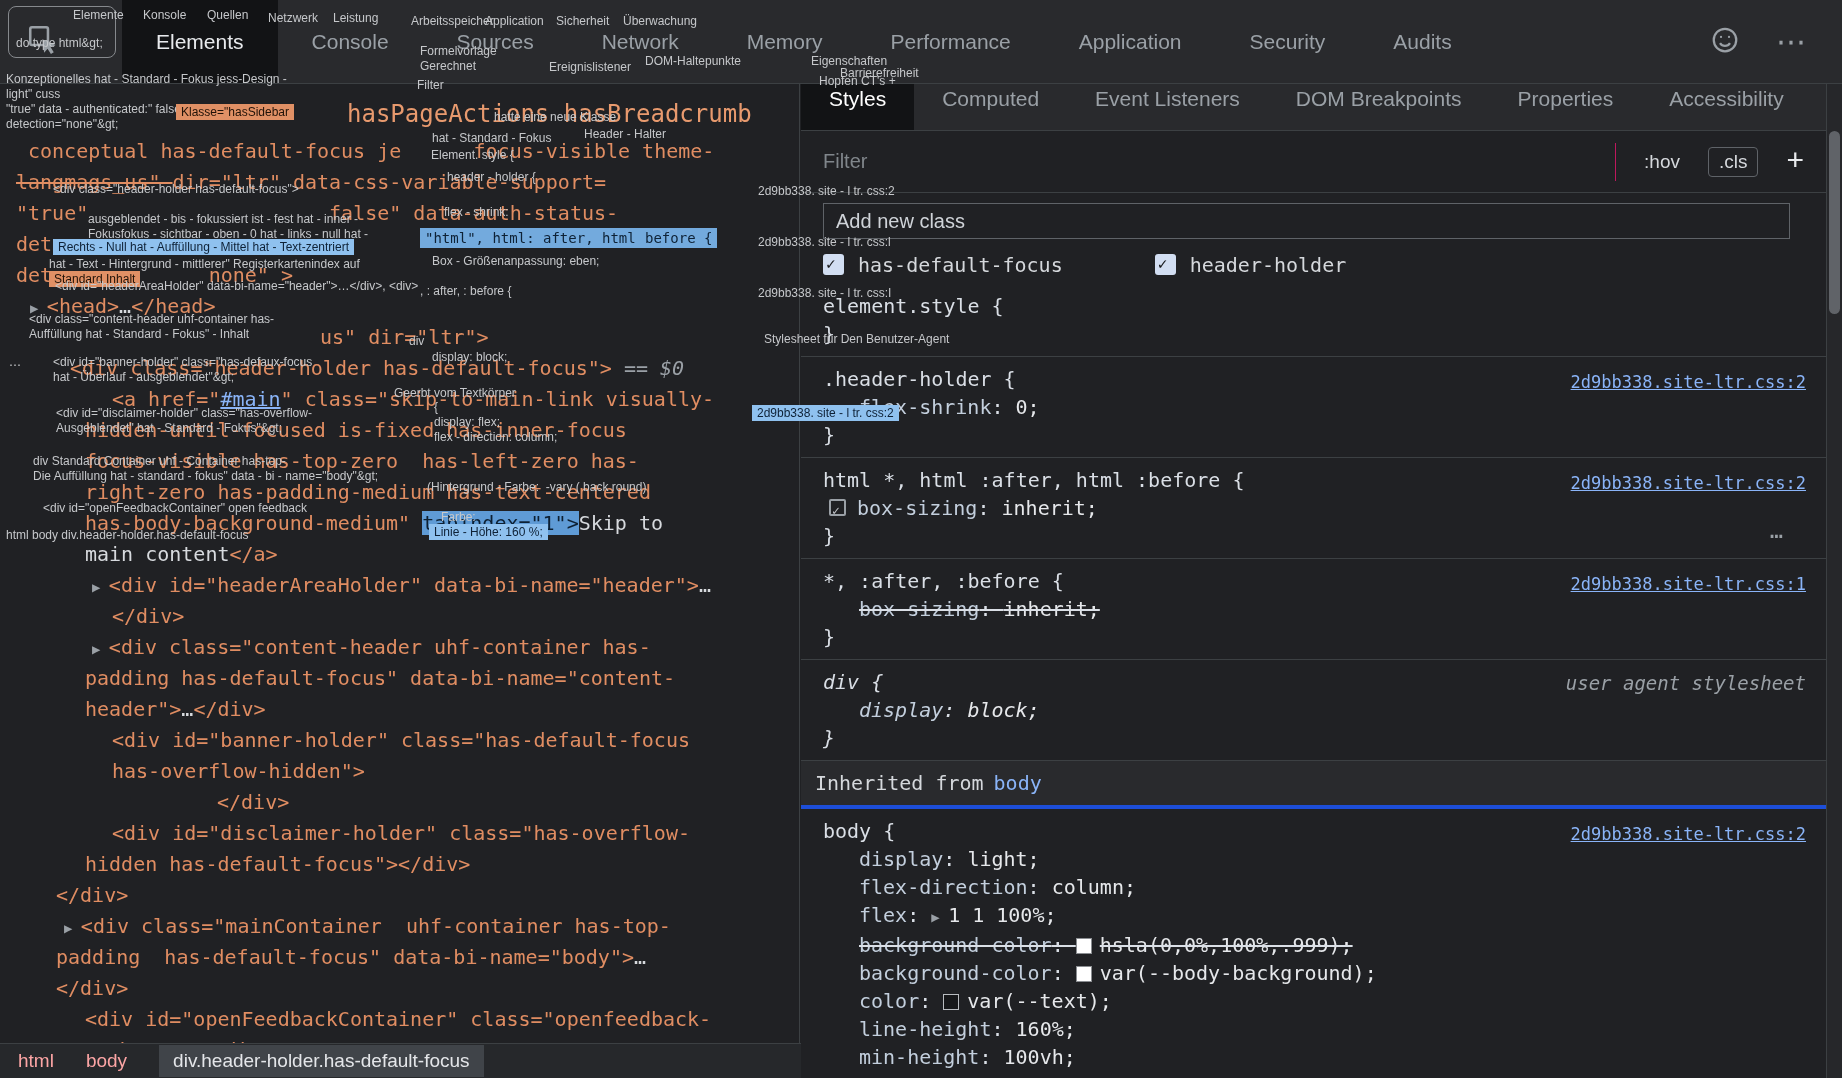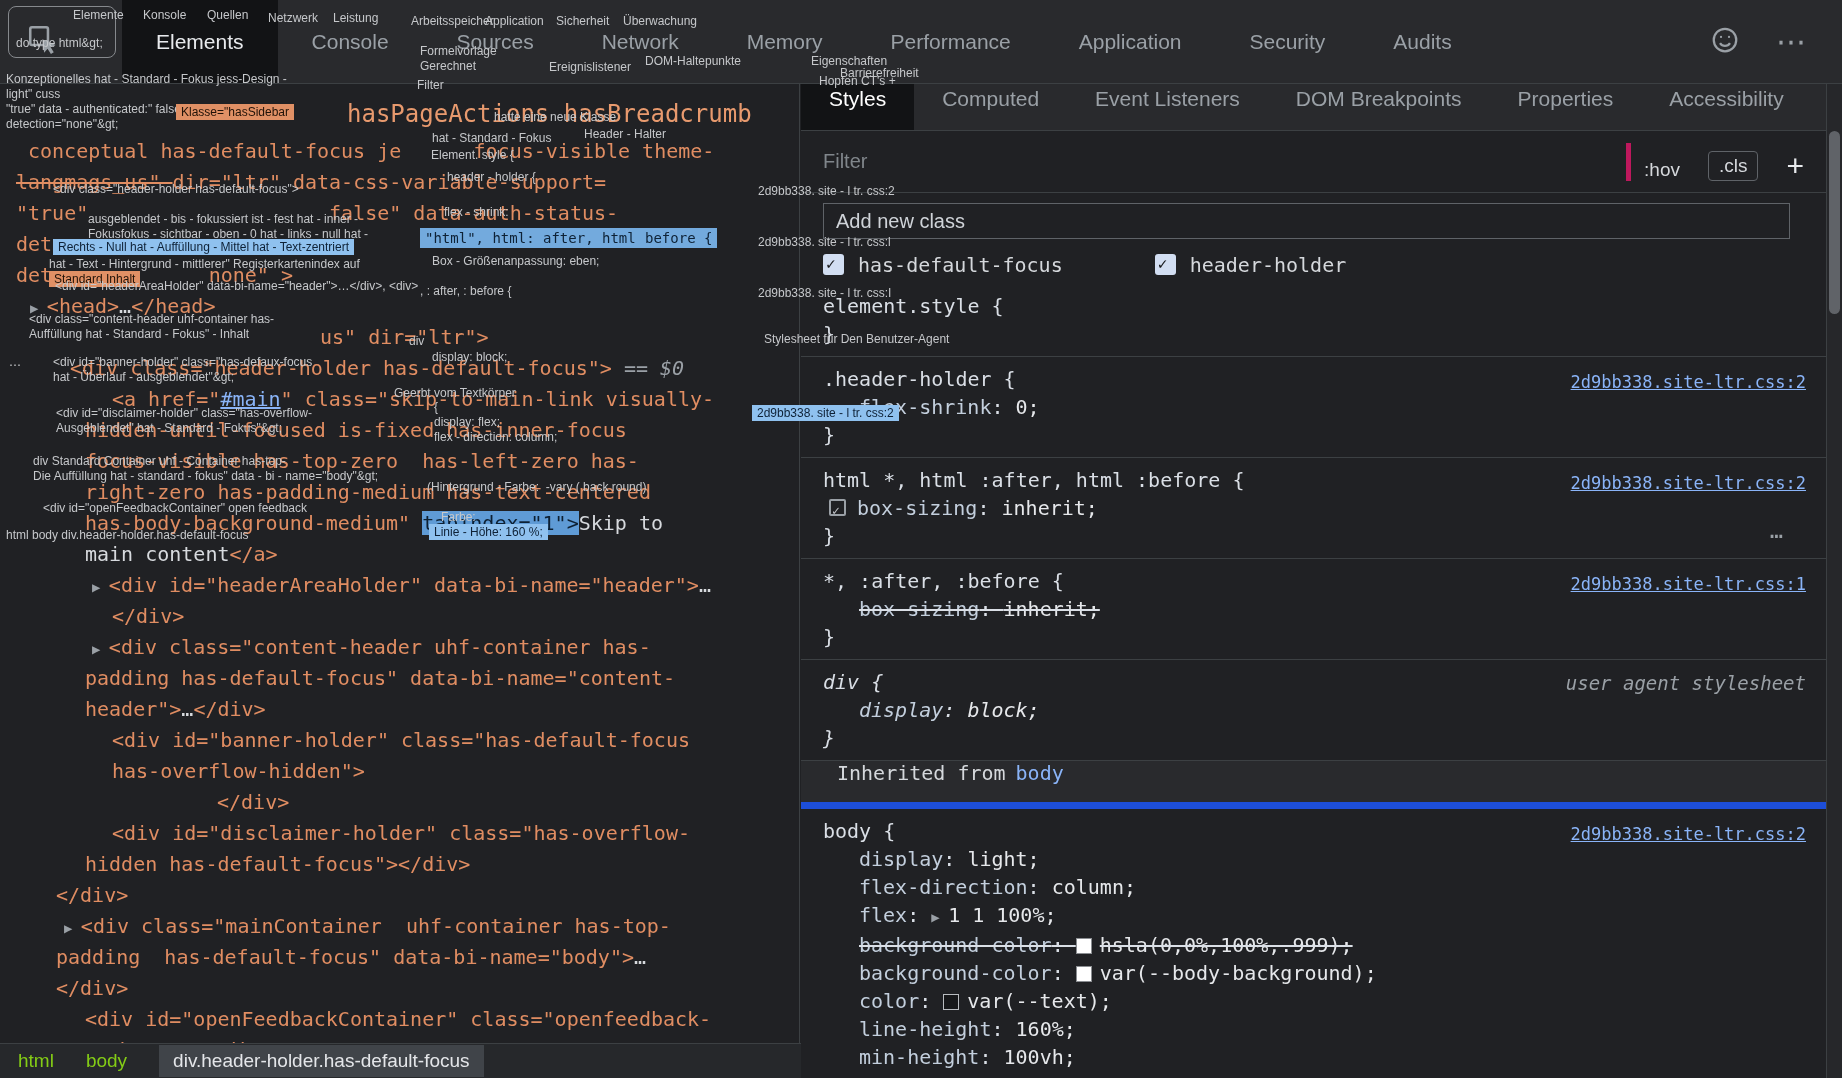--- a/index.html
+++ b/index.html
@@ -29,21 +29,21 @@
   .s-strike{text-decoration:line-through}
 
   
   .styles-panel{position:absolute;top:0;left:801px;right:16px;bottom:0;overflow:hidden;font-family:"DejaVu Sans Mono","DejaVu Sans",monospace;background:#202124}
   .side-tabs{height:64px;background:#292a2d;border-bottom:1px solid #3c4043;display:flex;font-family:"Liberation Sans",sans-serif}
   .side-tab{display:flex;align-items:center;padding:0 28px;font-size:21px;color:#9aa0a6;white-space:nowrap}
   .side-tab.selected{background:#121315;color:#fff}
   .filter-row{height:62px;display:flex;align-items:center;border-bottom:1px solid #3c4043;padding:0 22px}
   .filter-input{flex:1;background:transparent;border:none;outline:none;color:#bdc1c6;font-size:20px;font-family:"Liberation Sans",sans-serif}
   .filter-input::placeholder{color:#80868b}
-  .filter-actions{display:flex;align-items:flex-end;gap:28px;border-left:5px solid #be185d;padding-left:13px;height:38px;color:#d5d8dc;font-size:19px;font-family:"Liberation Sans",sans-serif}
+  .filter-actions{display:flex;align-items:center;gap:28px;border-left:1px solid #be185d;padding-left:28px;height:38px;color:#d5d8dc;font-size:19px;font-family:"Liberation Sans",sans-serif}
   .cls-btn{border:1px solid #5f6368;border-radius:4px;padding:3px 10px}
   .plus-btn{font-size:30px;color:#e8eaed;line-height:1;margin-top:-4px}
   .addclass-row{padding:10px 36px 6px 22px}
   .addclass-input{width:100%;height:36px;background:transparent;border:1px solid #5f6368;color:#cfd3d8;font-size:20px;font-family:"Liberation Sans",sans-serif;padding:0 12px;outline:none}
   .addclass-input::placeholder{color:#cfd3d8}
   .toggles{display:flex;padding:9px 22px 9px;height:39px;align-items:center}
   .toggle{display:flex;align-items:center;margin-right:92px;color:#d5d8dc;font-size:20px}
   .checkbox{width:21px;height:21px;background:#d2def2;border-radius:3px;margin-right:14px;position:relative;flex:none}
   .checkbox:after{content:"✓";color:#17191c;font-size:16px;font-weight:bold;position:absolute;left:3px;top:0}
   .rule{position:relative;border-bottom:1px solid #3c4043;padding:8px 0 8px 22px;color:#dadfe6;font-size:20px;line-height:28px}
@@ -56,30 +56,30 @@
   .pname{color:#c3cfdd}
   .pval{color:#e6e8eb}
   .strike{text-decoration:line-through}
   .pcheck{display:inline-block;width:17px;height:17px;border:2px solid #9aa0a6;border-radius:2px;margin-right:11px;margin-left:-30px;position:relative;top:1px}
   .pcheck:after{content:"✓";color:#c0c3c7;font-size:13px;position:absolute;left:1px;top:-4px}
   .swatch{display:inline-block;width:16px;height:16px;margin:0 8px -2px 0;border:1px solid #8a8d91}
   .swatch.white{background:#ffffff}
   .swatch.dark{background:#17181a;border-color:#b9bcc0}
   .varrow{color:#9aa0a6;font-size:14px}
   .rule-more{position:absolute;right:40px;top:64px;color:#9aa0a6;font-size:22px;letter-spacing:3px}
-  .inherited{height:48px;display:flex;align-items:flex-start;background:#292a2d;border-bottom:7px solid #1d4ed8;padding:0 36px;font-size:20px;color:#d5d8dc}
+  .inherited{height:48px;display:flex;align-items:center;background:#292a2d;border-bottom:4px solid #1d4ed8;padding:0 14px;font-size:20px;color:#d5d8dc}
   .inh-target{color:#8ab4f8;margin-left:10px;cursor:pointer}
 
   
   .vscroll{position:absolute;top:0;right:0;width:16px;bottom:0;background:#26272a;border-left:1px solid #3c4043}
   .vthumb{position:absolute;top:64px;left:2px;width:11px;height:183px;background:#606368;border-radius:6px}
 
   
   .crumbbar{position:absolute;left:0;bottom:0;width:801px;height:35px;background:#26282b;border-top:1px solid #3c4043;display:flex;align-items:center;gap:32px;padding-left:18px;font-size:19px;z-index:10}
-  .crumb{color:#84cc16;white-space:nowrap;cursor:pointer}
+  .crumb{color:#fca5a5;white-space:nowrap;cursor:pointer}
   .crumb.active{background:#404449;color:#e4e6e9;padding:5px 14px}
 
   
   #overlays{position:absolute;inset:0;pointer-events:none;z-index:60}
   .ov{position:absolute;font-family:"Liberation Sans",sans-serif}
   .ov.g,.ov.gblock{font-size:12px;line-height:15px;color:#c6c8cb;white-space:pre}
   .ov.chipo{font-size:12px;background:#e09065;color:#201208;padding:1px 5px;white-space:pre}
   .ov.chipb{font-size:12px;background:#8fc1ef;color:#0e2136;padding:1px 5px;white-space:pre}
   .ov.chipb-lg{font-family:"DejaVu Sans Mono","DejaVu Sans",monospace;font-size:14px;background:#73aadd;color:#0e2236;padding:2px 5px;white-space:pre}
   .ov.domtext{font-family:"DejaVu Sans Mono","DejaVu Sans",monospace;font-size:24px;color:#e89a6e;white-space:pre}

